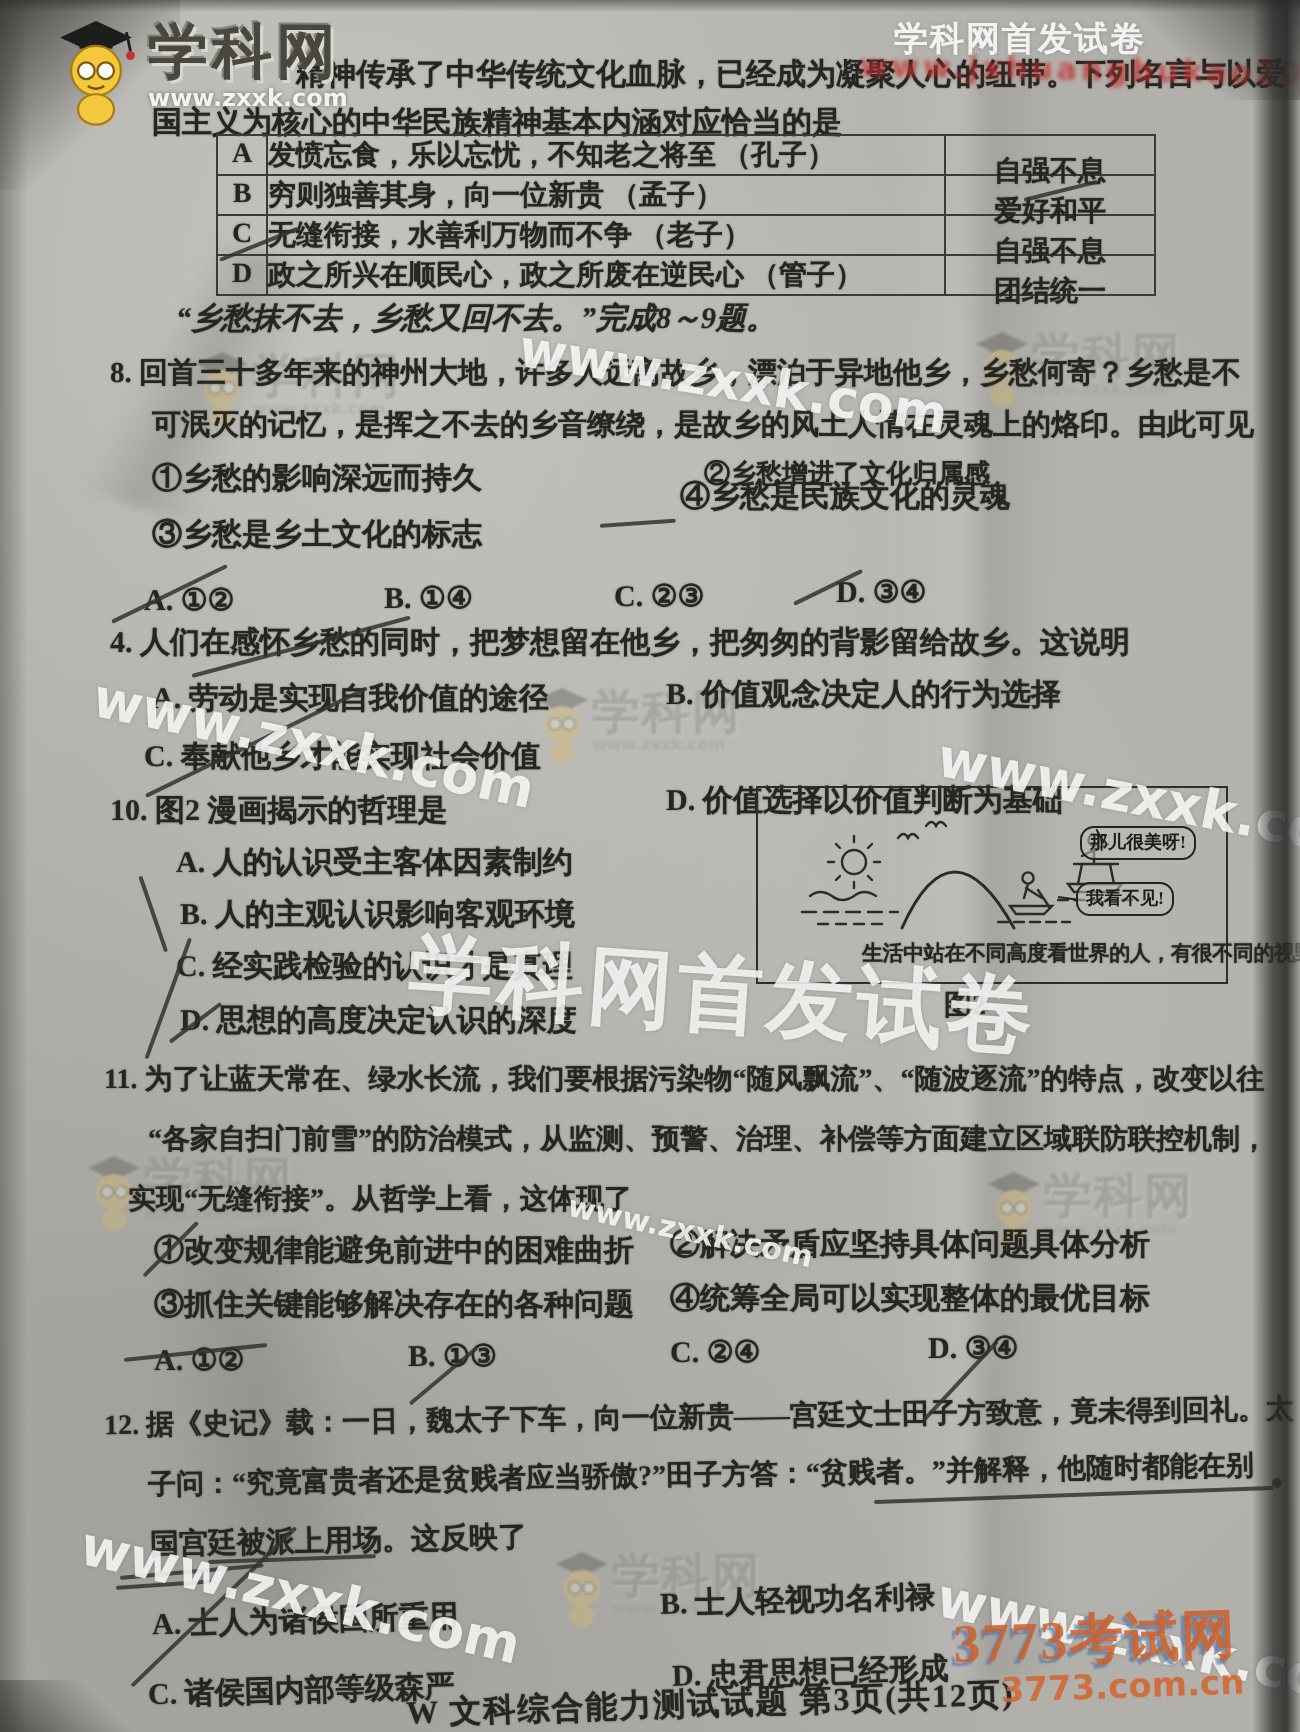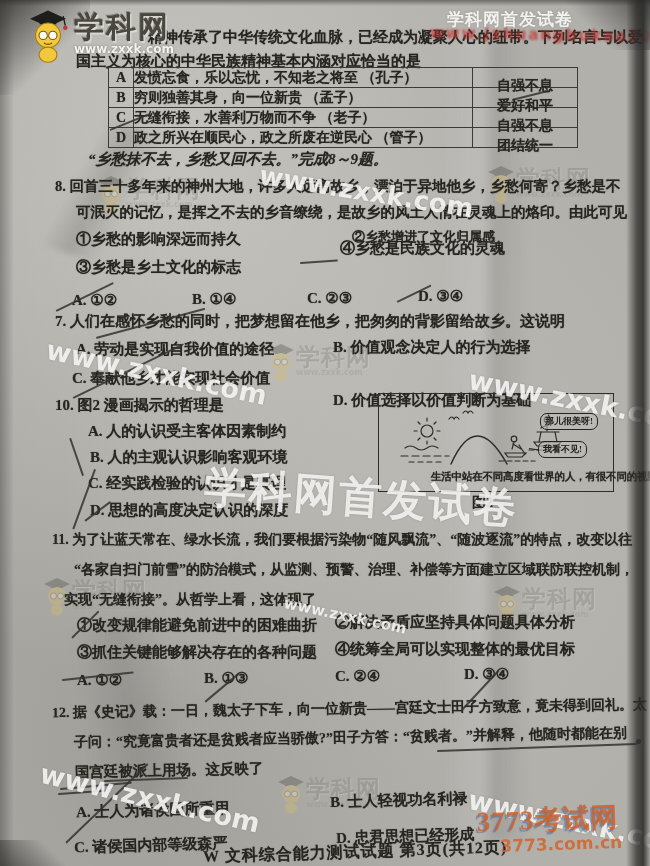--- a/index.html
+++ b/index.html
@@ -170,21 +170,21 @@
   <div class="t" style="left:76px;top:203px;font-size:14.5px;">可泯灭的记忆，是挥之不去的乡音缭绕，是故乡的风土人情在灵魂上的烙印。由此可见</div>
   <div class="t" style="left:76px;top:230px;font-size:15px;">①乡愁的影响深远而持久</div>
   <div class="t" style="left:333px;top:228px;font-size:13px;margin-left:19px;">②乡愁增进了文化归属感</div>
   <div class="t" style="left:76px;top:258px;font-size:15px;">③乡愁是乡土文化的标志</div>
   <div class="t" style="left:340px;top:239px;font-size:15px;">④乡愁是民族文化的灵魂</div>
   <div class="t" style="left:72px;top:291px;font-size:15px;">A. ①②</div>
   <div class="t" style="left:192px;top:290px;font-size:15px;">B. ①④</div>
   <div class="t" style="left:307px;top:289px;font-size:15px;">C. ②③</div>
   <div class="t" style="left:418px;top:287px;font-size:15px;">D. ③④</div>
 
-  <div class="t" style="left:55px;top:312px;font-size:15px;">7. 人们在感怀乡愁的同时，把梦想留在他乡，把匆匆的背影留给故乡。这说明</div>
+  <div class="t" style="left:55px;top:312px;font-size:15px;">4. 人们在感怀乡愁的同时，把梦想留在他乡，把匆匆的背影留给故乡。这说明</div>
   <div class="t" style="left:76px;top:340px;font-size:15px;">A. 劳动是实现自我价值的途径</div>
   <div class="t" style="left:333px;top:338px;font-size:15px;">B. 价值观念决定人的行为选择</div>
   <div class="t" style="left:72px;top:369px;font-size:15px;">C. 奉献他乡才能实现社会价值</div>
   <div class="t" style="left:333px;top:367px;font-size:15px;margin-top:24px;">D. 价值选择以价值判断为基础</div>
 
   <div class="t" style="left:55px;top:396px;font-size:15px;">10. 图2 漫画揭示的哲理是</div>
   <div class="t" style="left:88px;top:422px;font-size:15px;">A. 人的认识受主客体因素制约</div>
   <div class="t" style="left:90px;top:448px;font-size:15px;">B. 人的主观认识影响客观环境</div>
   <div class="t" style="left:88px;top:474px;font-size:15px;">C. 经实践检验的认识才是真理</div>
   <div class="t" style="left:90px;top:501px;font-size:15px;">D. 思想的高度决定认识的深度</div>

